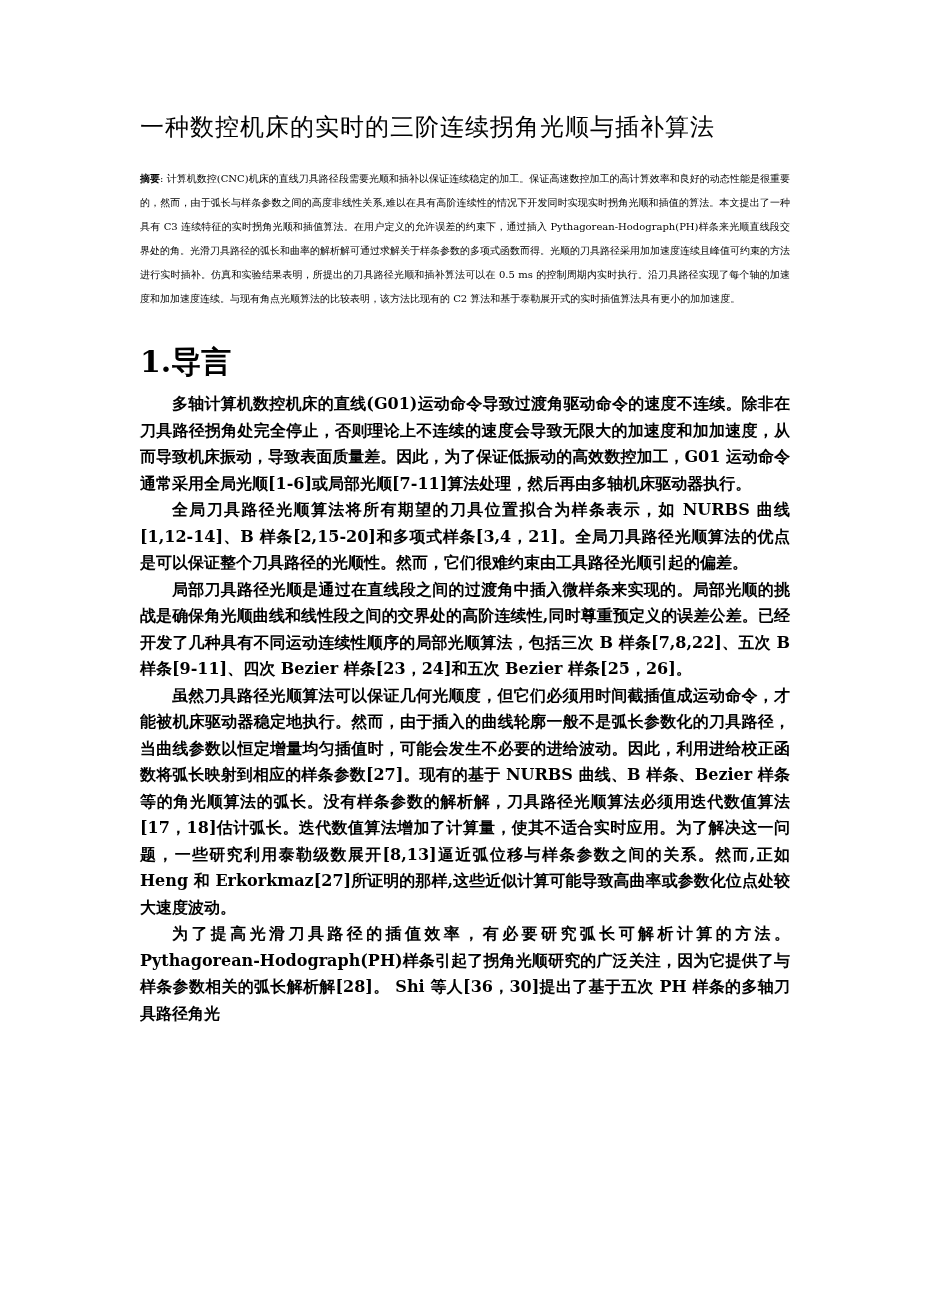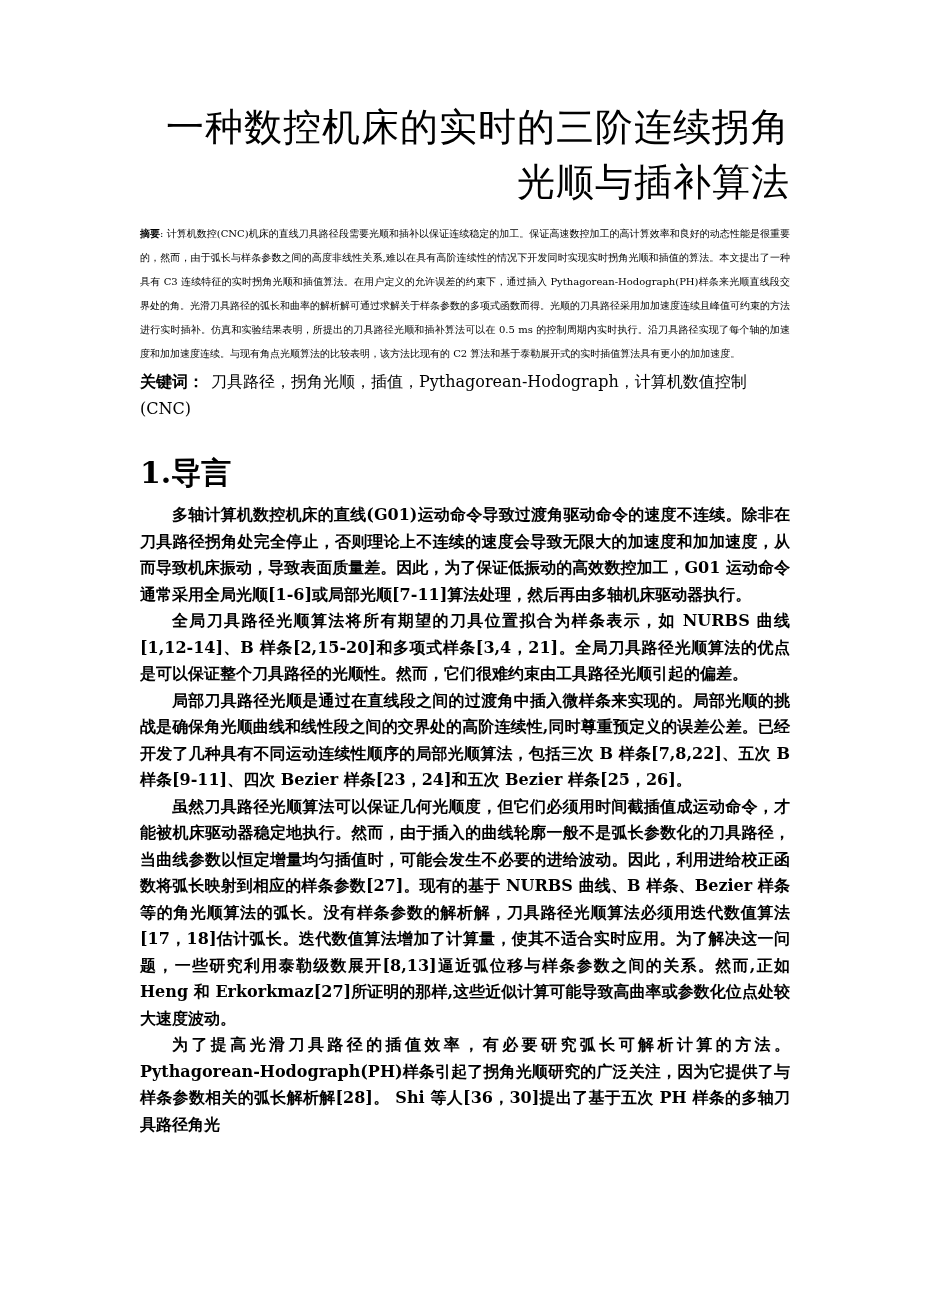--- a/index.html
+++ b/index.html
@@ -13,24 +13,24 @@
     width: 926px;
     height: 1309px;
     background: #ffffff;
     color: #000000;
     font-family: "DejaVu Serif", "Liberation Serif", serif;
     padding: 100px 136px 0 140px;
     overflow: hidden;
   }
   .doc-title {
     margin: 0;
-    font-size: 38px;
+    font-size: 24px;
     line-height: 55px;
     font-weight: 400;
-    text-align: right;
+    text-align: left;
     letter-spacing: 1px;
   }
   .abstract {
     margin: 12px 0 0 0;
     font-size: 10px;
     line-height: 24px;
     text-align: justify;
   }
   .abstract .label,
   .keywords .label {
@@ -64,23 +64,20 @@
 <body>
 
 <div class="page">
 
   <h1 class="doc-title">一种数控机床的实时的三阶连续拐角光顺与插补算法</h1>
 
   <p class="abstract">
     <span class="label">摘要</span><span>: </span><span>计算机数控(CNC)机床的直线刀具路径段需要光顺和插补以保证连续稳定的加工。保证高速数控加工的高计算效率和良好的动态性能是很重要的，然而，由于弧长与样条参数之间的高度非线性关系,难以在具有高阶连续性的情况下开发同时实现实时拐角光顺和插值的算法。本文提出了一种具有 C3 连续特征的实时拐角光顺和插值算法。在用户定义的允许误差的约束下，通过插入 Pythagorean-Hodograph(PH)样条来光顺直线段交界处的角。光滑刀具路径的弧长和曲率的解析解可通过求解关于样条参数的多项式函数而得。光顺的刀具路径采用加加速度连续且峰值可约束的方法进行实时插补。仿真和实验结果表明，所提出的刀具路径光顺和插补算法可以在 0.5 ms 的控制周期内实时执行。沿刀具路径实现了每个轴的加速度和加加速度连续。与现有角点光顺算法的比较表明，该方法比现有的 C2 算法和基于泰勒展开式的实时插值算法具有更小的加加速度。</span>
   </p>
 
-  <p class="keywords">
-    <span class="label">关键词：</span><span class="text">刀具路径，拐角光顺，插值，Pythagorean-Hodograph，计算机数值控制(CNC)</span>
-  </p>
 
   <h2 class="section-heading">1.导言</h2>
 
   <div class="intro">
     <p class="body-para">多轴计算机数控机床的直线(G01)运动命令导致过渡角驱动命令的速度不连续。除非在刀具路径拐角处完全停止，否则理论上不连续的速度会导致无限大的加速度和加加速度，从而导致机床振动，导致表面质量差。因此，为了保证低振动的高效数控加工，G01 运动命令通常采用全局光顺[1-6]或局部光顺[7-11]算法处理，然后再由多轴机床驱动器执行。</p>
     <p class="body-para">全局刀具路径光顺算法将所有期望的刀具位置拟合为样条表示，如 NURBS 曲线[1,12-14]、B 样条[2,15-20]和多项式样条[3,4，21]。全局刀具路径光顺算法的优点是可以保证整个刀具路径的光顺性。然而，它们很难约束由工具路径光顺引起的偏差。</p>
     <p class="body-para">局部刀具路径光顺是通过在直线段之间的过渡角中插入微样条来实现的。局部光顺的挑战是确保角光顺曲线和线性段之间的交界处的高阶连续性,同时尊重预定义的误差公差。已经开发了几种具有不同运动连续性顺序的局部光顺算法，包括三次 B 样条[7,8,22]、五次 B 样条[9-11]、四次 Bezier 样条[23，24]和五次 Bezier 样条[25，26]。</p>
     <p class="body-para">虽然刀具路径光顺算法可以保证几何光顺度，但它们必须用时间截插值成运动命令，才能被机床驱动器稳定地执行。然而，由于插入的曲线轮廓一般不是弧长参数化的刀具路径，当曲线参数以恒定增量均匀插值时，可能会发生不必要的进给波动。因此，利用进给校正函数将弧长映射到相应的样条参数[27]。现有的基于 NURBS 曲线、B 样条、Bezier 样条等的角光顺算法的弧长。没有样条参数的解析解，刀具路径光顺算法必须用迭代数值算法[17，18]估计弧长。迭代数值算法增加了计算量，使其不适合实时应用。为了解决这一问题，一些研究利用泰勒级数展开[8,13]逼近弧位移与样条参数之间的关系。然而,正如 Heng 和 Erkorkmaz[27]所证明的那样,这些近似计算可能导致高曲率或参数化位点处较大速度波动。</p>
     <p class="body-para">为了提高光滑刀具路径的插值效率，有必要研究弧长可解析计算的方法。Pythagorean-Hodograph(PH)样条引起了拐角光顺研究的广泛关注，因为它提供了与样条参数相关的弧长解析解[28]。 Shi 等人[36，30]提出了基于五次 PH 样条的多轴刀具路径角光</p>
   </div>

